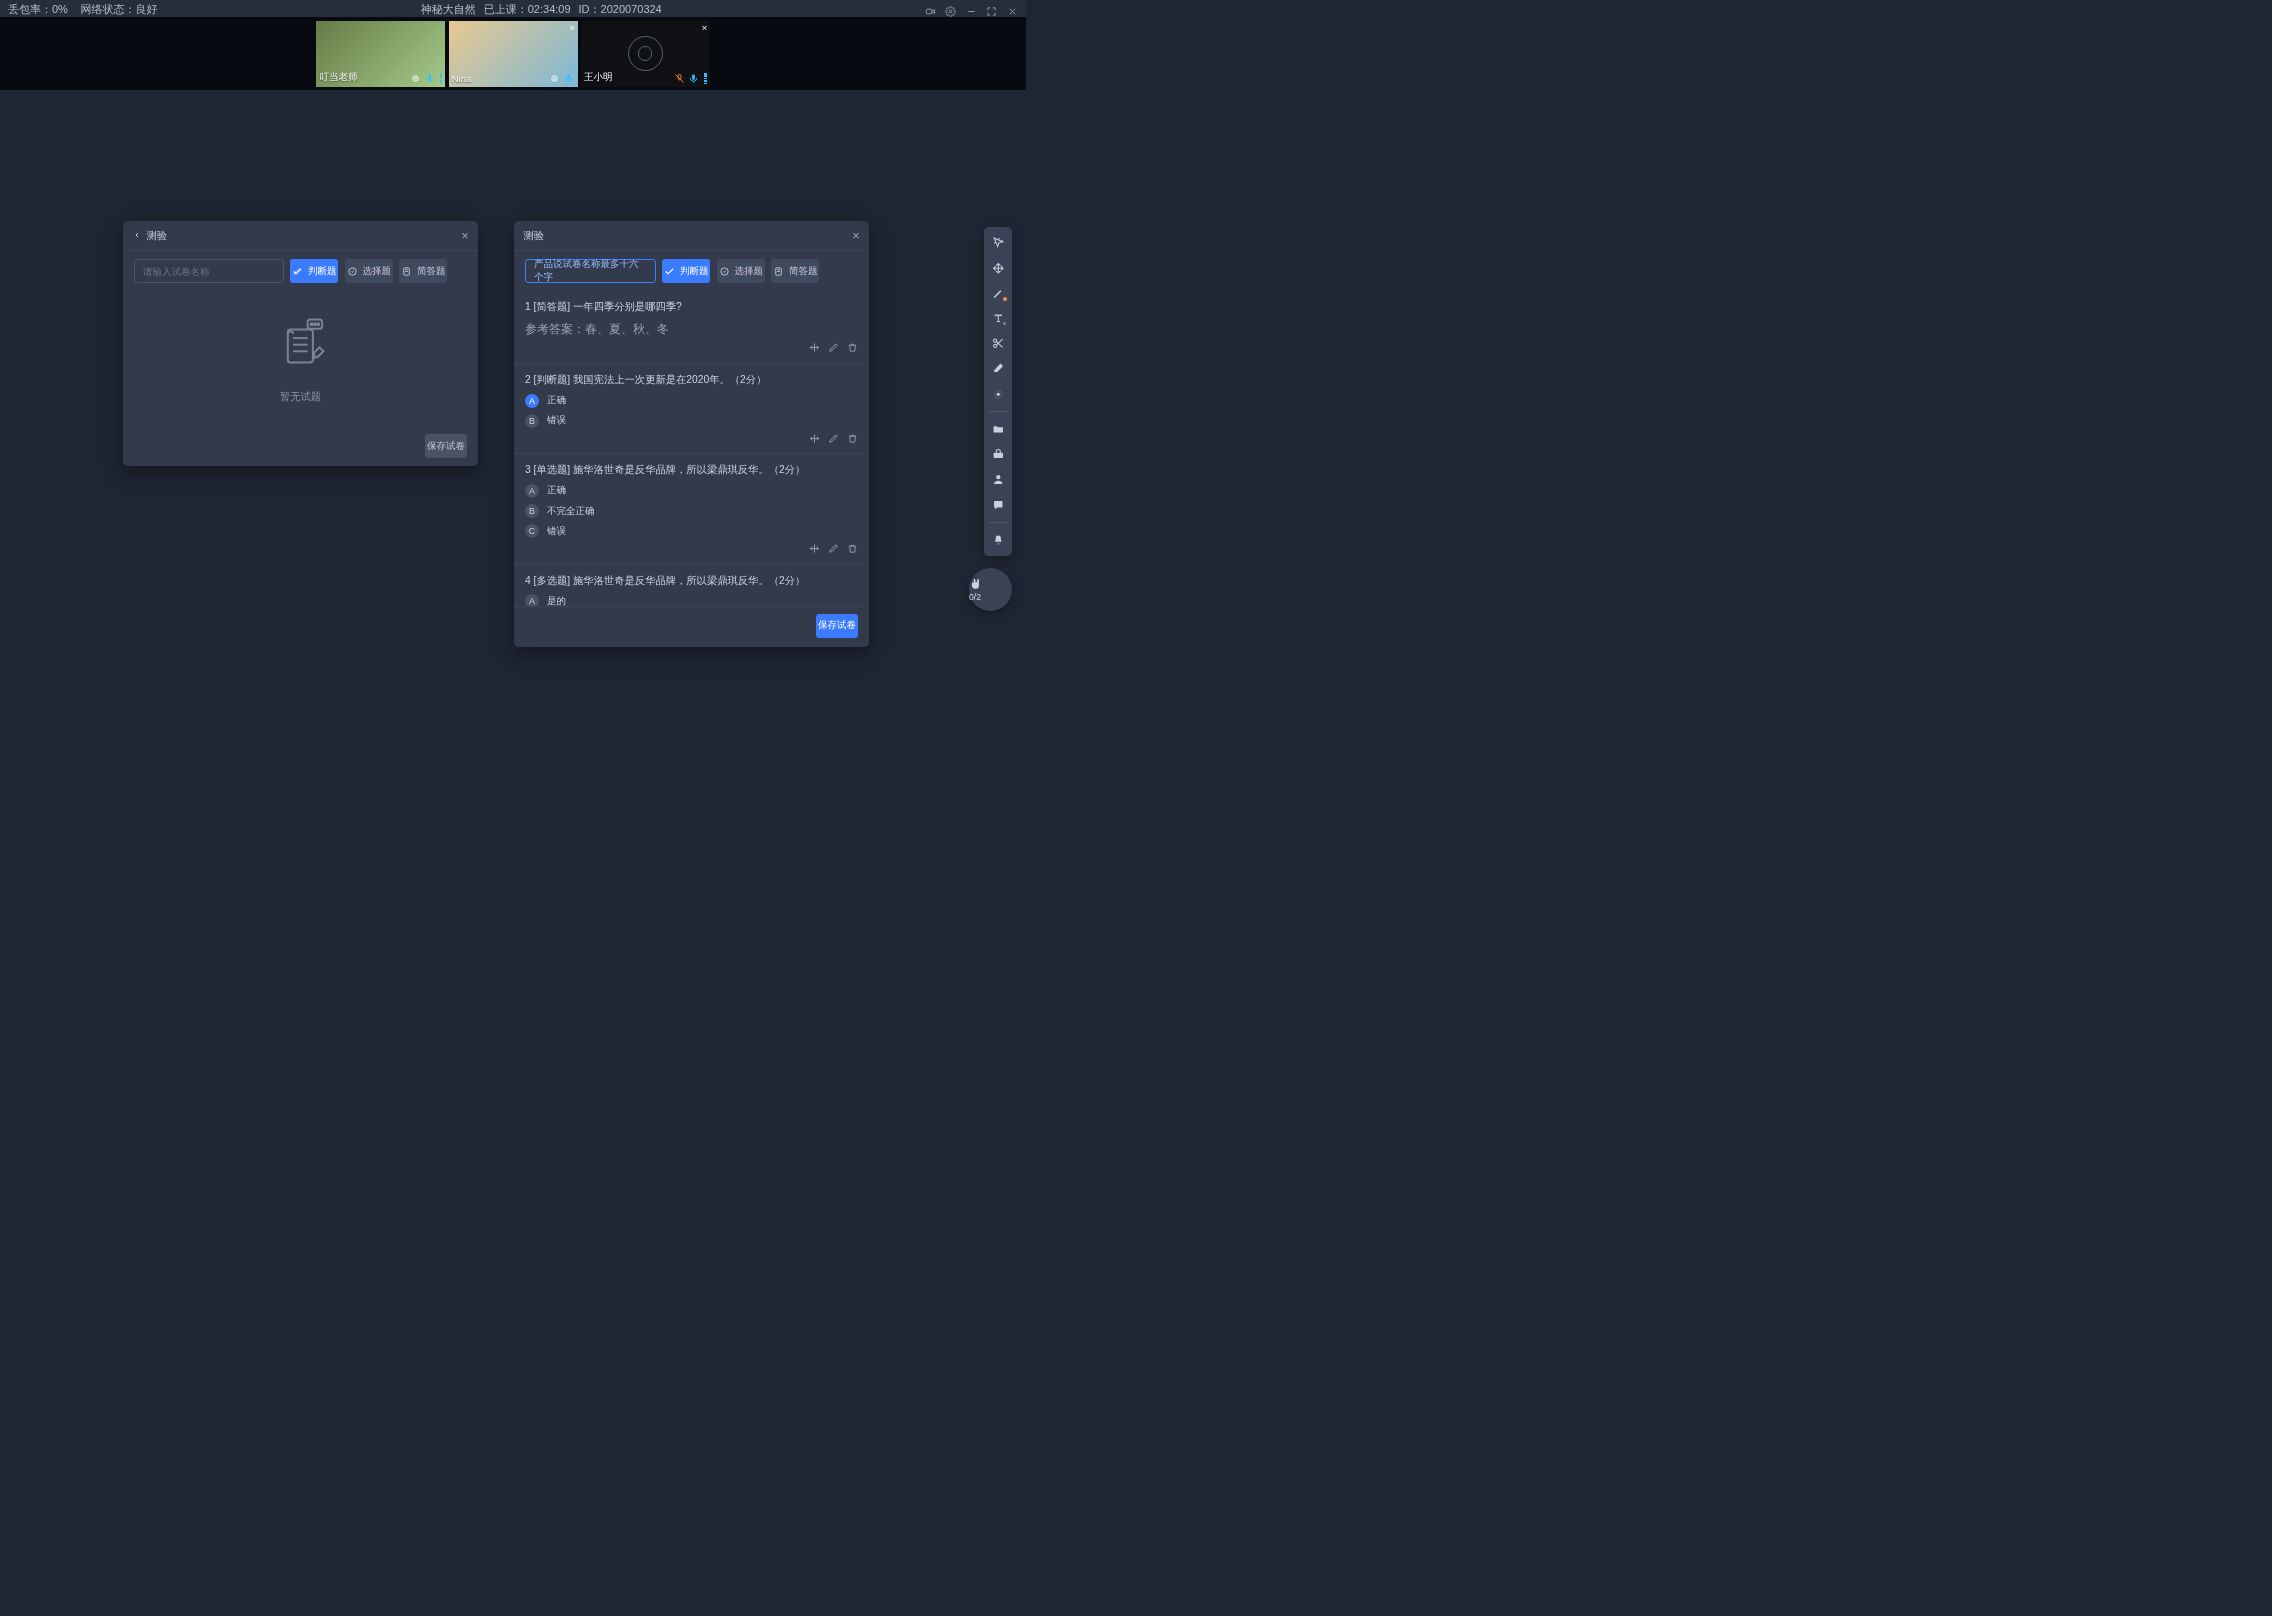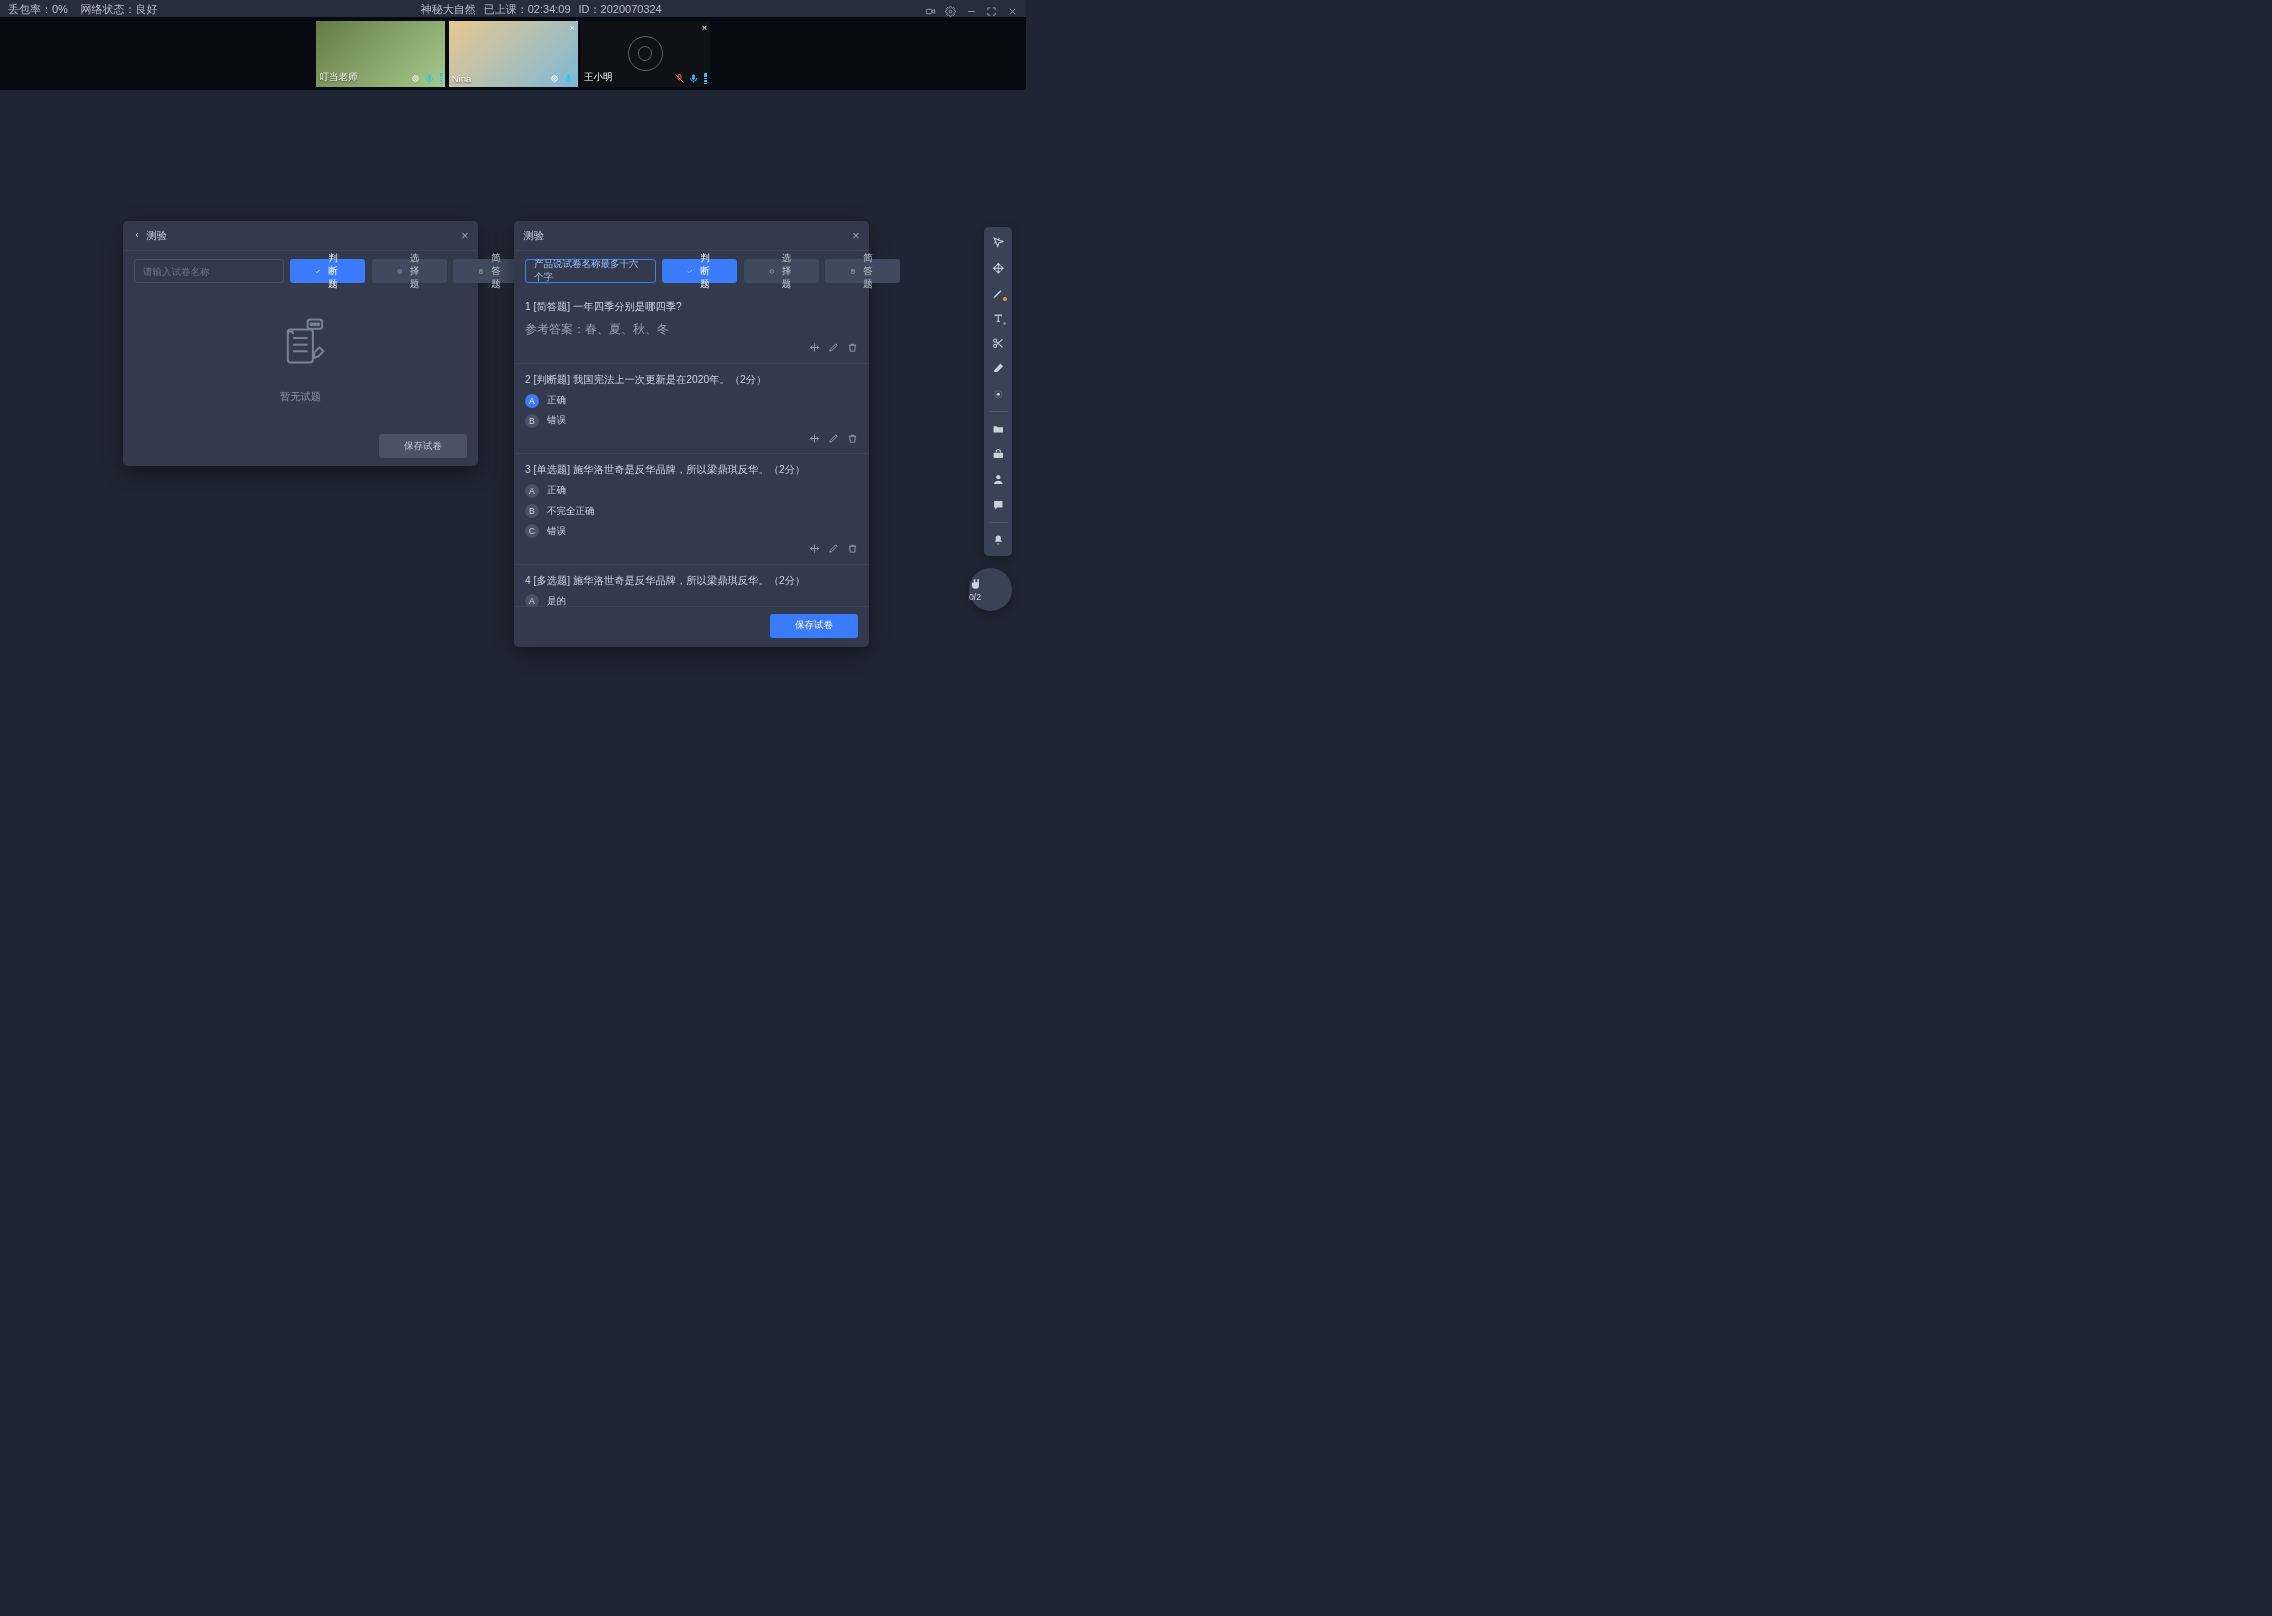--- a/index.html
+++ b/index.html
@@ -105,21 +105,21 @@
   padding: 0 8px;
   font-size: 9.5px;
 }
 .paper-name::placeholder { color: #6a7384; }
 .paper-name.filled {
   border-color: #3b82ff;
   color: #9cc0ff;
 }
 .btn {
   height: 24px;
-  padding: 0 25px;
+  padding: 0 2px;
   border-radius: 3.2px;
   border: none;
   display: inline-flex; align-items:center; gap:4.7px;
   font-size: 9.5px;
   cursor: pointer;
 }
 .btn-primary { background: #3b7bff; color:#fff; }
 .btn-ghost { background: #404a5f; color:#c4cad6; }
 .btn .icn { width:11px; height:11px; }
 .btn .icn svg{width:100%;height:100%;}

